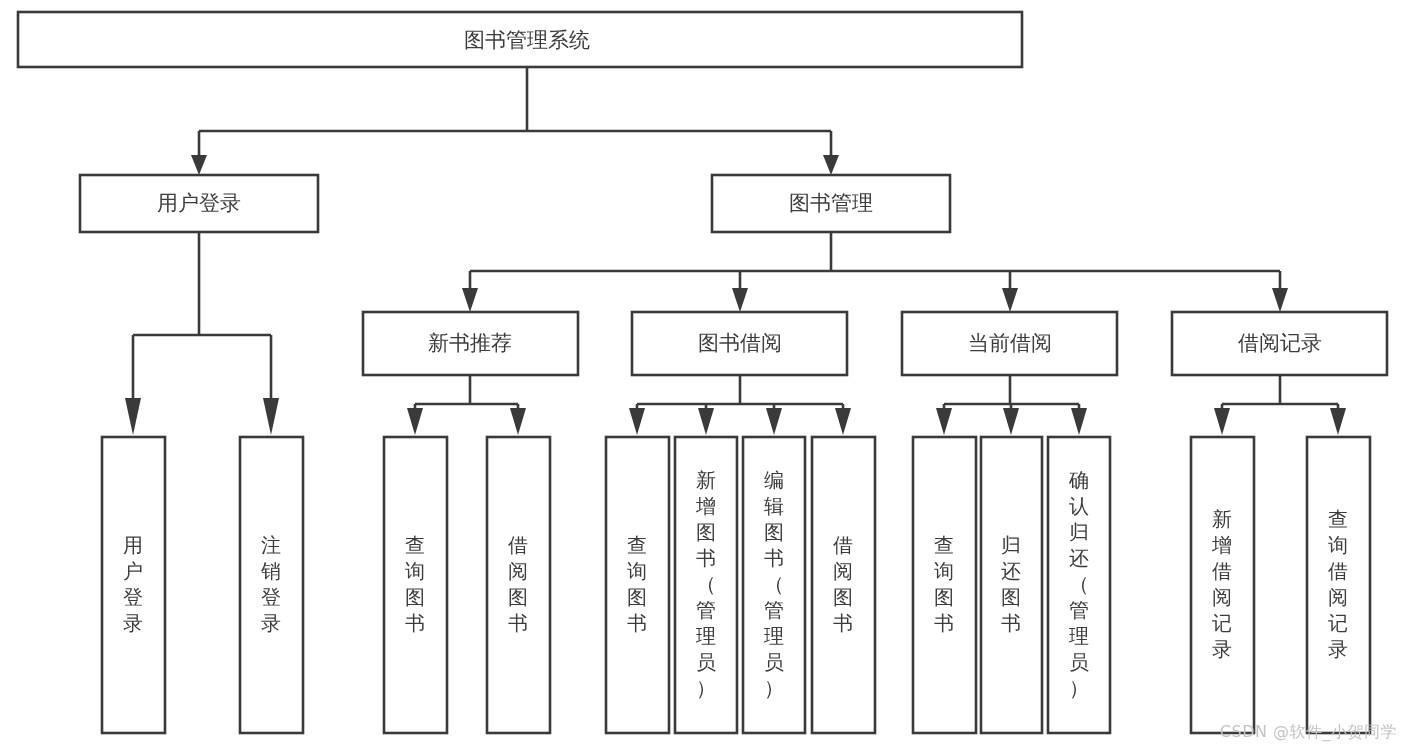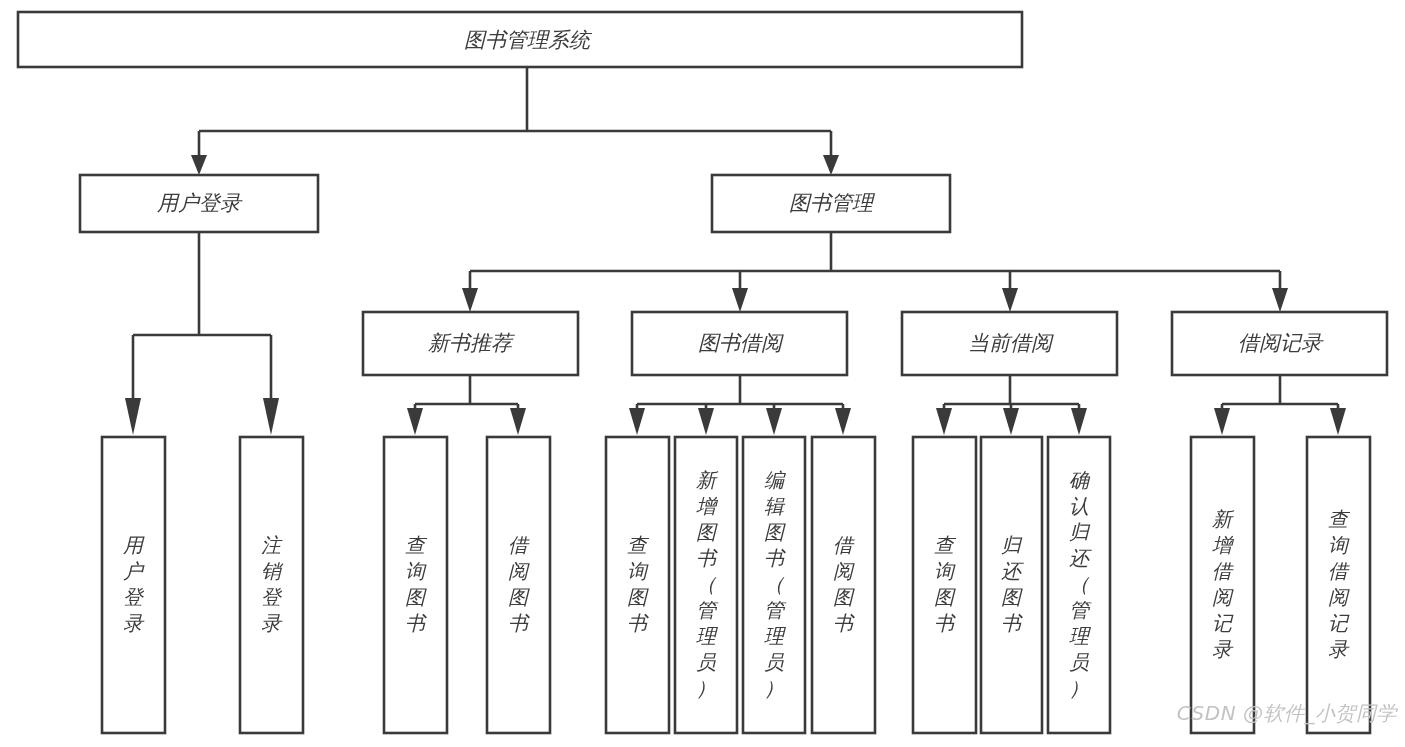--- a/index.html
+++ b/index.html
@@ -1,27 +1,27 @@
 <!DOCTYPE html>
 <html><head>
 <meta charset="utf-8">
 <style>
   html,body{margin:0;padding:0;background:#ffffff;}
   body{width:1405px;height:747px;overflow:hidden;
        font-family:"DejaVu Sans","Liberation Sans",sans-serif;}
-  #diagram-root{position:relative;width:1405px;height:747px;background:#fff;font-style:italic;}
+  #diagram-root{position:relative;width:1405px;height:747px;background:#fff;}
   svg#tree{position:absolute;left:0;top:0;width:1405px;height:747px;}
   .node-box{fill:#ffffff;stroke:#3a3a3a;stroke-width:2.6;}
   .connector{stroke:#3a3a3a;stroke-width:2.6;fill:none;stroke-linecap:butt;}
   .arrow-head{fill:#3a3a3a;stroke:none;}
   .node-label{fill:#3c3c3c;font-family:"DejaVu Sans","Liberation Sans",sans-serif;
               font-size:21px;text-anchor:middle;dominant-baseline:middle;}
   .node-label.vertical{font-size:20px;}
-  .watermark{position:absolute;right:8px;bottom:20px;color:#c3c3c3;
-             font-size:20px;letter-spacing:.5px;white-space:nowrap;
+  .watermark{position:absolute;right:8px;bottom:4px;color:#c3c3c3;
+             font-size:16px;letter-spacing:.5px;white-space:nowrap;
              font-family:"DejaVu Sans","Liberation Sans",sans-serif;margin-left:20px;}
 </style>
 </head>
 <body>
 
 <div id="diagram-root">
 
   <svg id="tree" viewBox="0 0 1405 747">
 
     <g>

